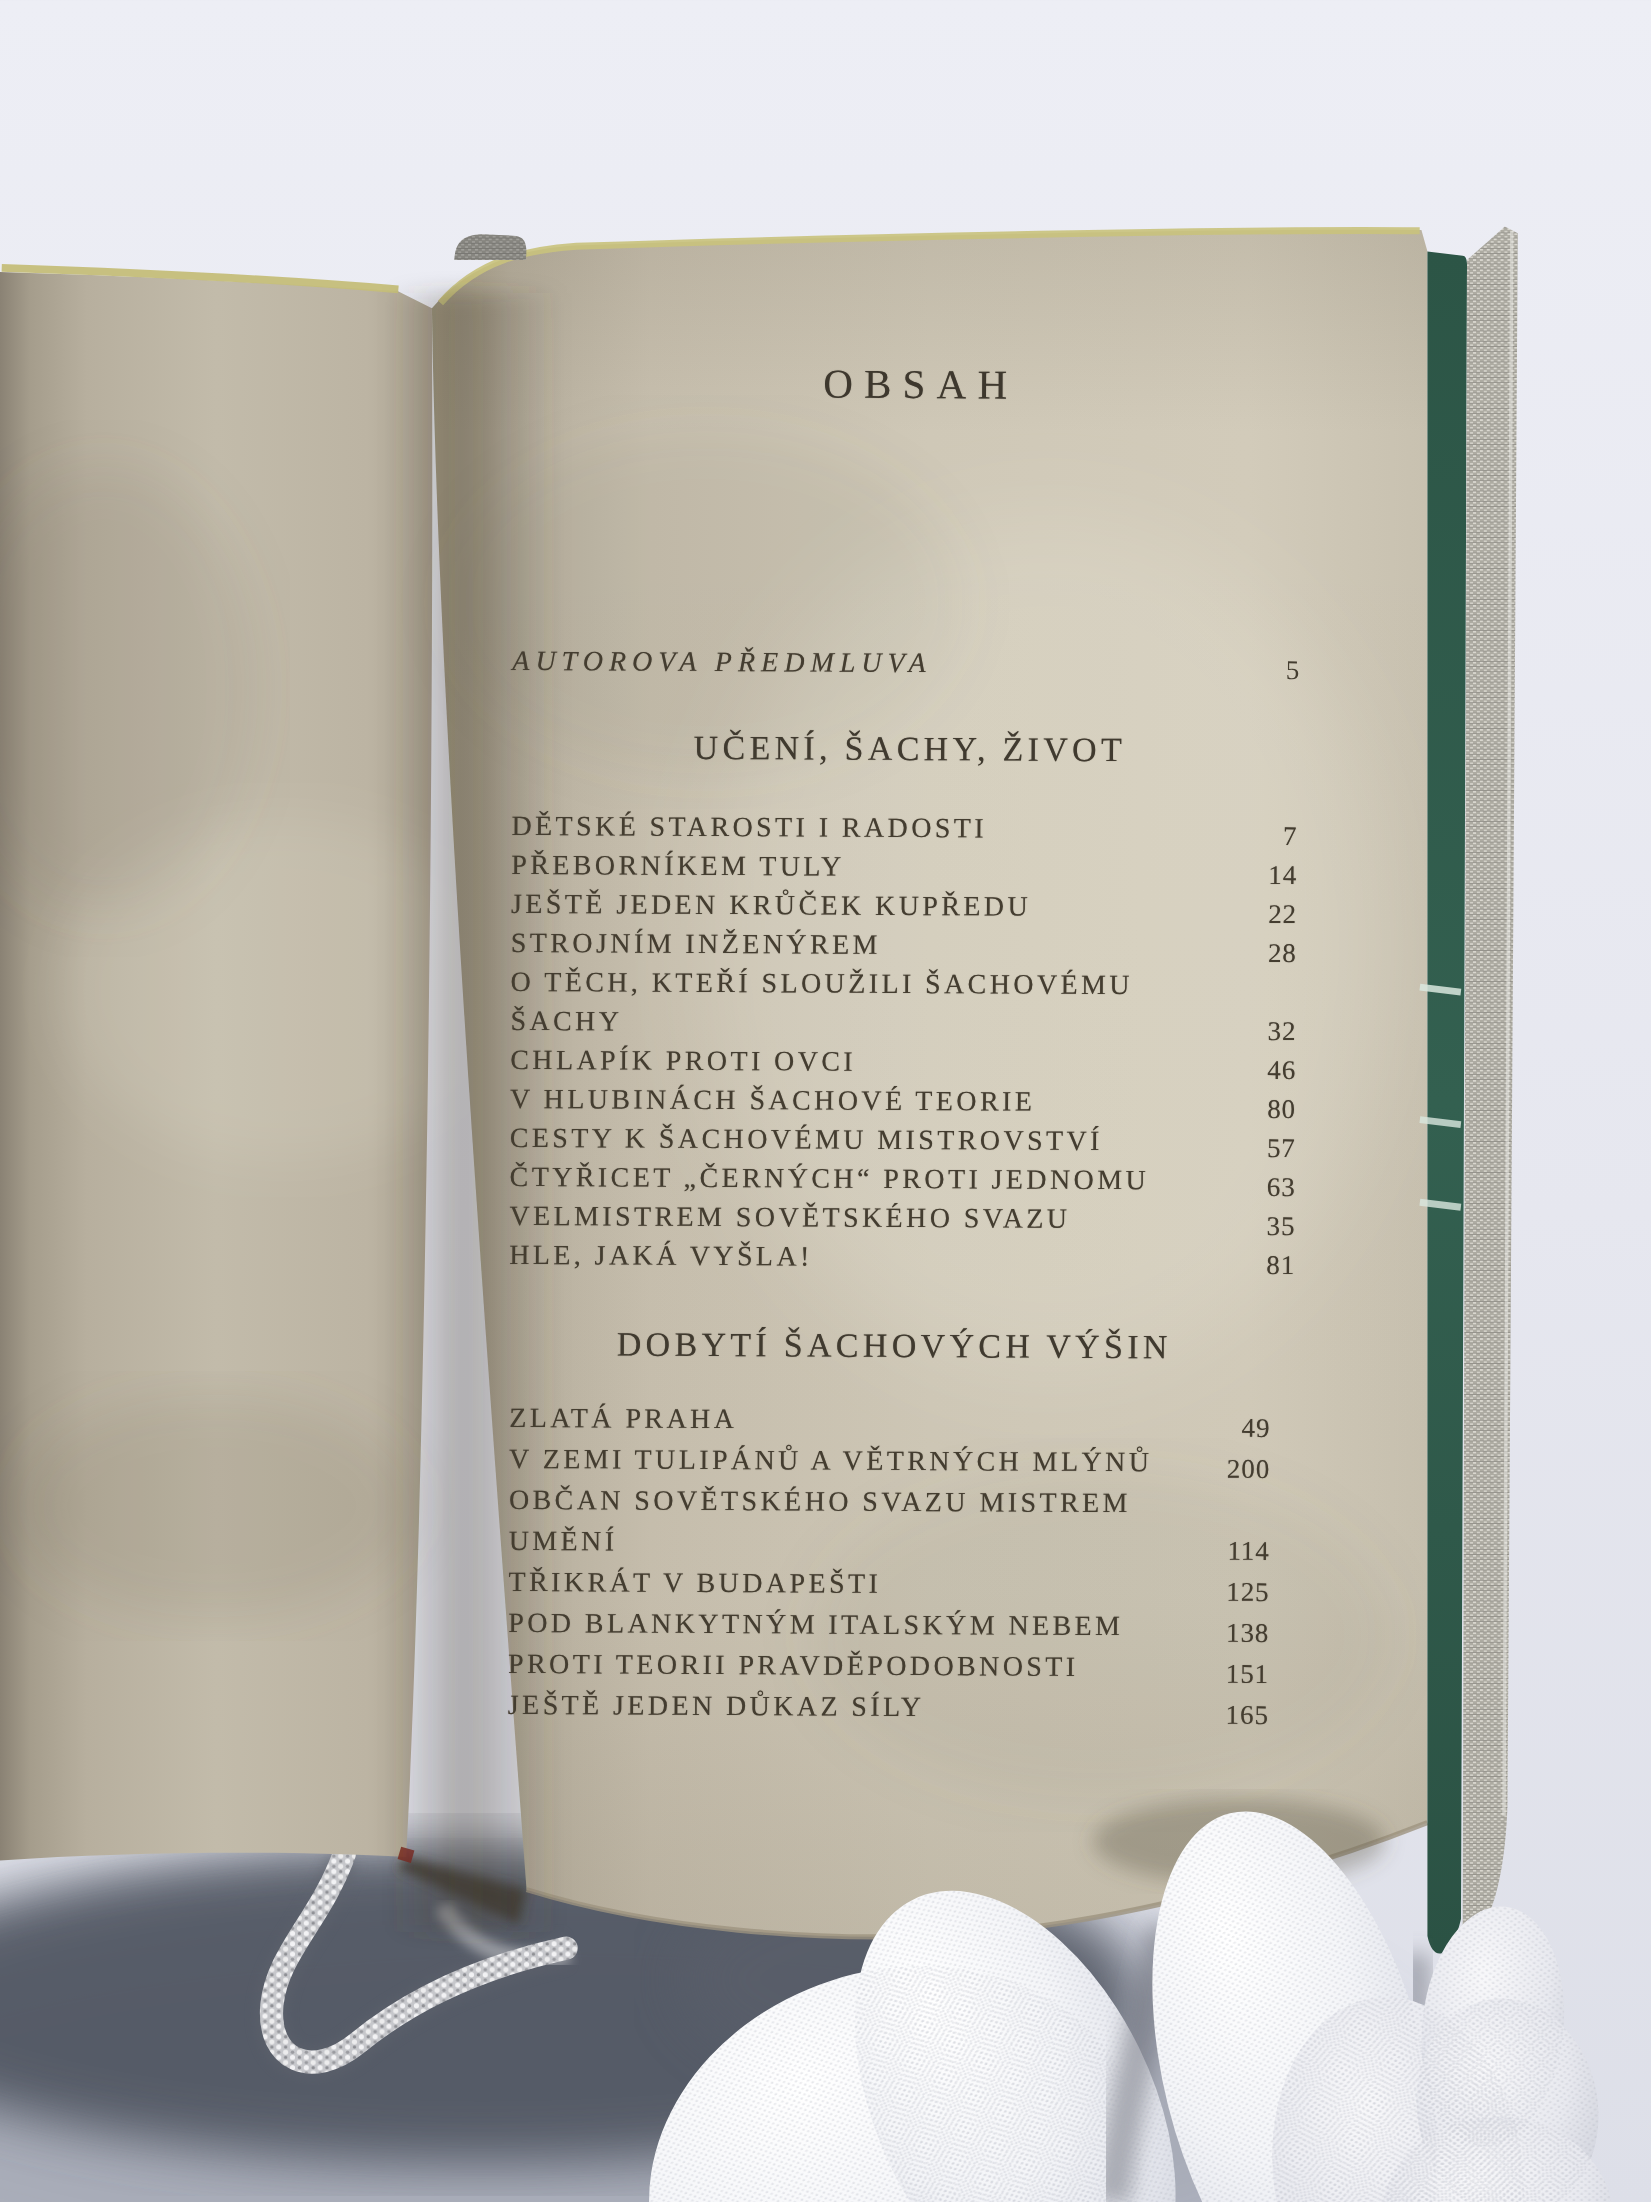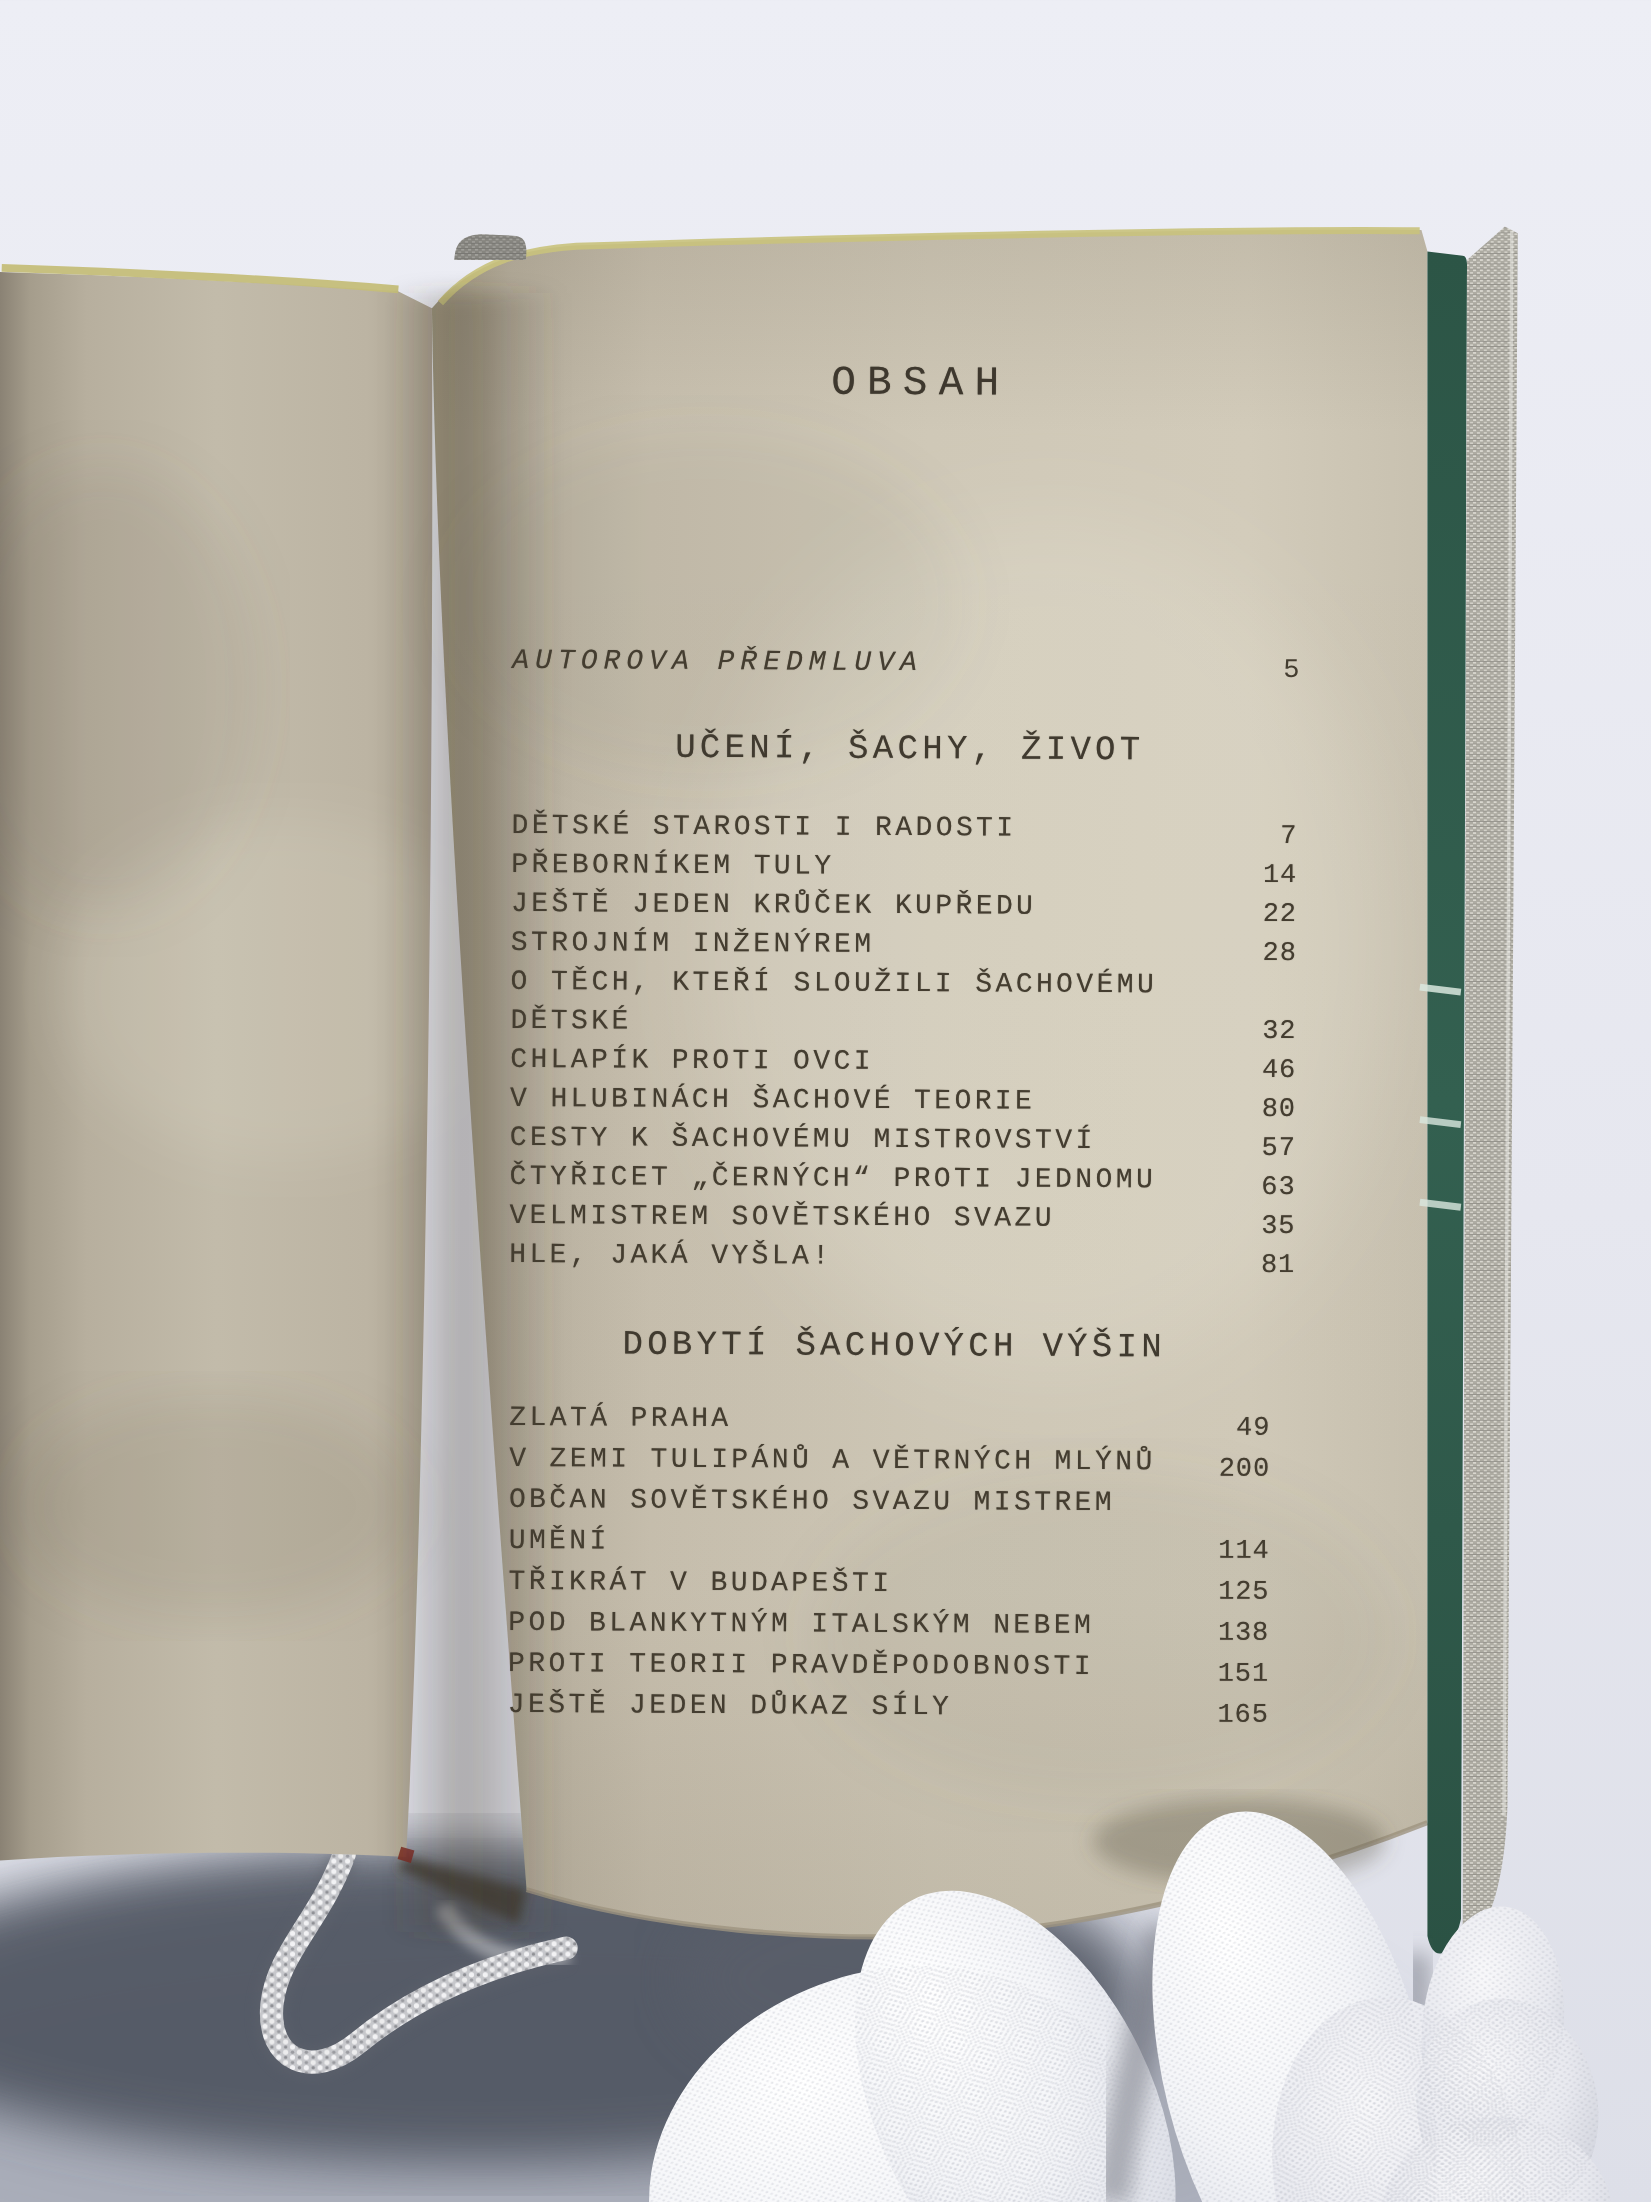--- a/index.html
+++ b/index.html
@@ -1,17 +1,17 @@
 <!DOCTYPE html>
 <html style="font-size:13.8px"><head>
 <meta charset="utf-8">
 <style>
   html,body{margin:0;padding:0;background:#e6e7ef;}
   #stage{position:relative;width:1652px;height:2203px;overflow:hidden;
-         font-family:Liberation Mono, monospace;}
+         font-family:Liberation Serif, serif;}
   #scene{position:absolute;left:0;top:0;z-index:1;}
   #textlayer{position:absolute;left:0;top:0;width:1652px;height:2203px;z-index:2;
              transform:rotate(0.3deg);transform-origin:516px 344px;color:#443d30;}
   .abs{position:absolute;}
   .title{left:482px;top:358px;width:878px;text-align:center;
          font-size:41px;letter-spacing:11.2px;color:#3e382e;
          text-shadow:0 0 0.9px rgba(62,56,46,.6);}
   .preface{left:514px;top:645px;width:788px;display:flex;align-items:baseline;}
   .preface .t{font-style:italic;font-size:28px;letter-spacing:6px;white-space:nowrap;
               text-shadow:0 0 0.9px rgba(62,56,46,.55);}
@@ -218,21 +218,21 @@
           <span class="n">22</span>
         </div>
         <div class="line">
           <span class="t">STROJNÍM INŽENÝREM</span>
           <span class="n">28</span>
         </div>
         <div class="line">
           <span class="t">O TĚCH, KTEŘÍ SLOUŽILI ŠACHOVÉMU</span>
         </div>
         <div class="line">
-          <span class="t">DĚTSKÉ</span>
+          <span class="t">ŠACHY</span>
           <span class="n">32</span>
         </div>
         <div class="line">
           <span class="t">CHLAPÍK PROTI OVCI</span>
           <span class="n">46</span>
         </div>
         <div class="line">
           <span class="t">V HLUBINÁCH ŠACHOVÉ TEORIE</span>
           <span class="n">80</span>
         </div>

